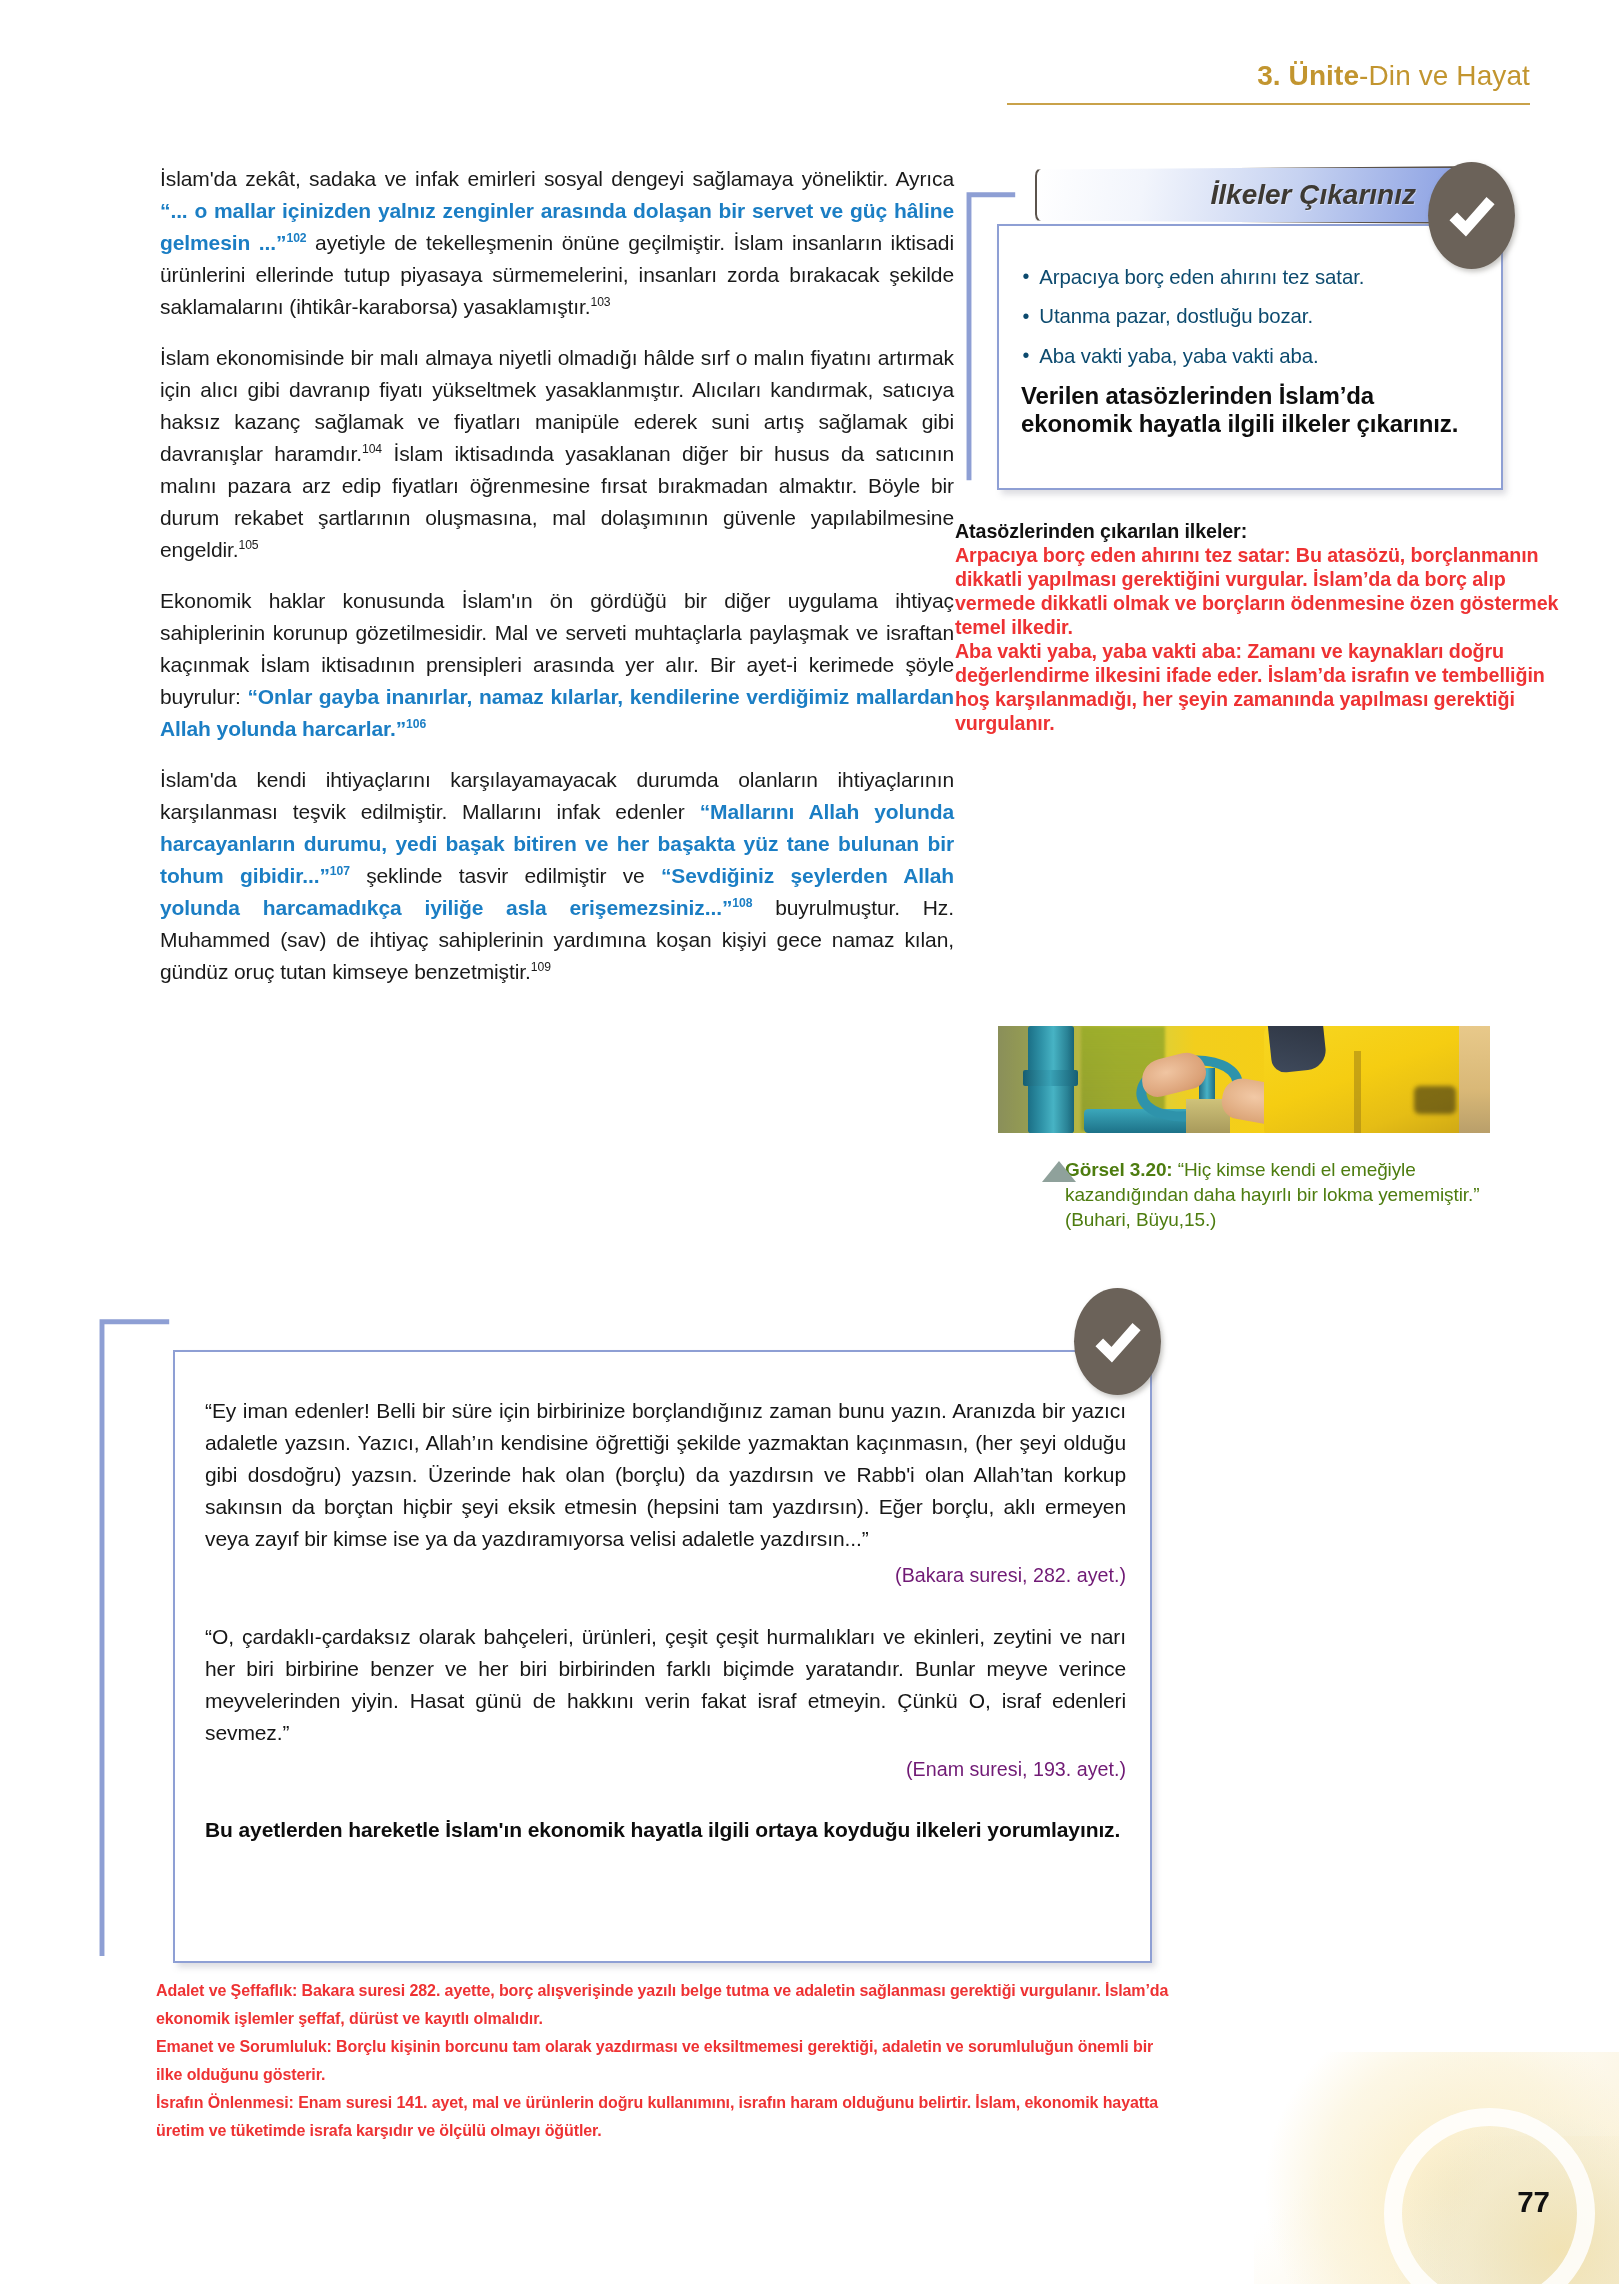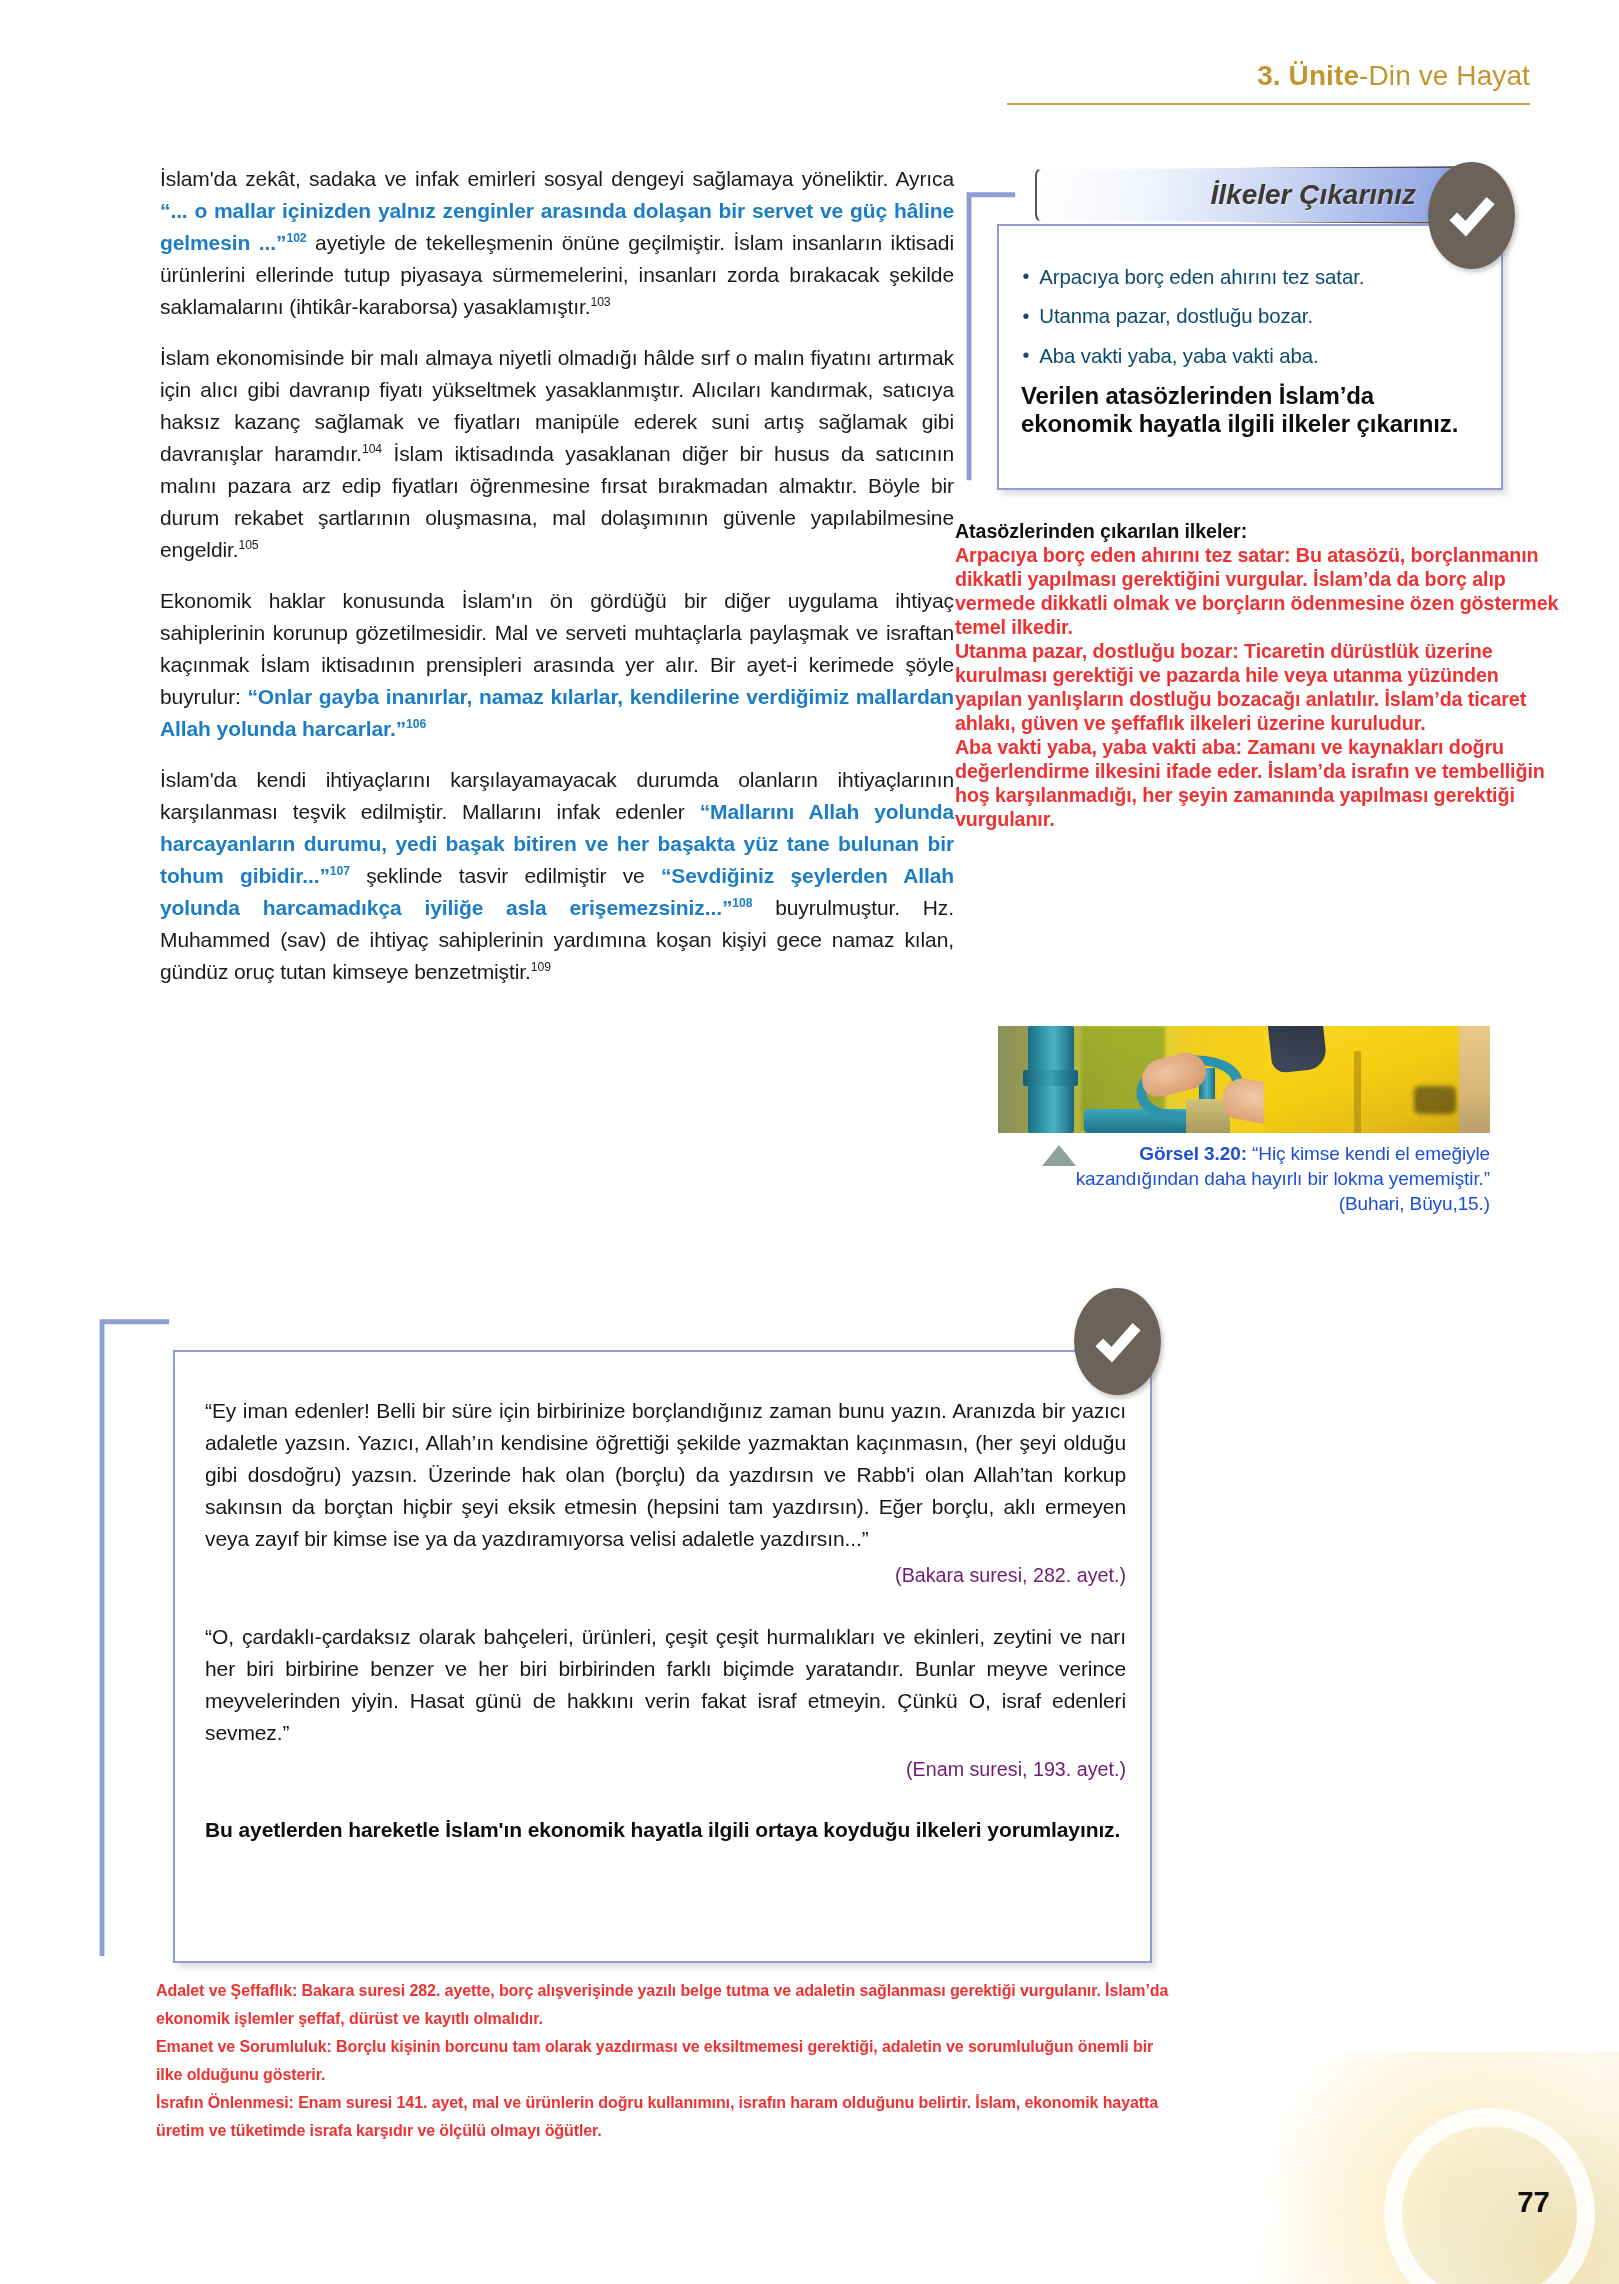--- a/index.html
+++ b/index.html
@@ -281,25 +281,24 @@
     position:absolute; right: 34px; top: 60px; width: 42px; height: 28px;
     background: rgba(40,36,20,0.55); filter: blur(2.1px); border-radius: 5.6px;
   }
   .ph-green {
     position:absolute; left: 83px; top: 0; width: 84px; height: 105px;
     background: linear-gradient(180deg, rgba(150,170,40,0.85), rgba(120,140,35,0.6));
     filter: blur(1.4px);
   }
 
   .caption {
-    margin-top: 8px;
+    margin-top: 24px;
     font-size: 19px;
     line-height: 25px;
-    color: #1d4ed8;
-    text-align: right;
+    color: #4d7c0f;
     padding-left: 67px;
     position: relative;
     letter-spacing: -0.1px;
   }
   .caption .tri {
     position: absolute;
     left: 44px;
     top: 4.2px;
     width: 0; height: 0;
     border-left: 17px solid transparent;
@@ -414,21 +413,20 @@
       <li>Utanma pazar, dostluğu bozar.</li>
       <li>Aba vakti yaba, yaba vakti aba.</li>
     </ul>
     <div class="ilk-prompt">Verilen atasözlerinden İslam’da ekonomik hayatla ilgili ilkeler çıkarınız.</div>
   </div>
 </div>
 
 <div class="ans-red" id="ans-ilkeler">
   <p class="ans-head-black">Atasözlerinden çıkarılan ilkeler:</p>
   <p>Arpacıya borç eden ahırını tez satar: Bu atasözü, borçlanmanın dikkatli yapılması gerektiğini vurgular. İslam’da da borç alıp vermede dikkatli olmak ve borçların ödenmesine özen göstermek temel ilkedir.</p>
-  <p>Utanma pazar, dostluğu bozar: Ticaretin dürüstlük üzerine kurulması gerektiği ve pazarda hile veya utanma yüzünden yapılan yanlışların dostluğu bozacağı anlatılır. İslam’da ticaret ahlakı, güven ve şeffaflık ilkeleri üzerine kuruludur.</p>
   <p>Aba vakti yaba, yaba vakti aba: Zamanı ve kaynakları doğru değerlendirme ilkesini ifade eder. İslam’da israfın ve tembelliğin hoş karşılanmadığı, her şeyin zamanında yapılması gerektiği vurgulanır.</p>
 </div>
 
 <div class="photo-block">
   <div class="photo">
     <div class="ph-bg"></div>
     <div class="ph-green"></div>
     <div class="ph-pipe"></div>
     <div class="ph-pipe2"></div>
     <div class="ph-wheel"></div>

